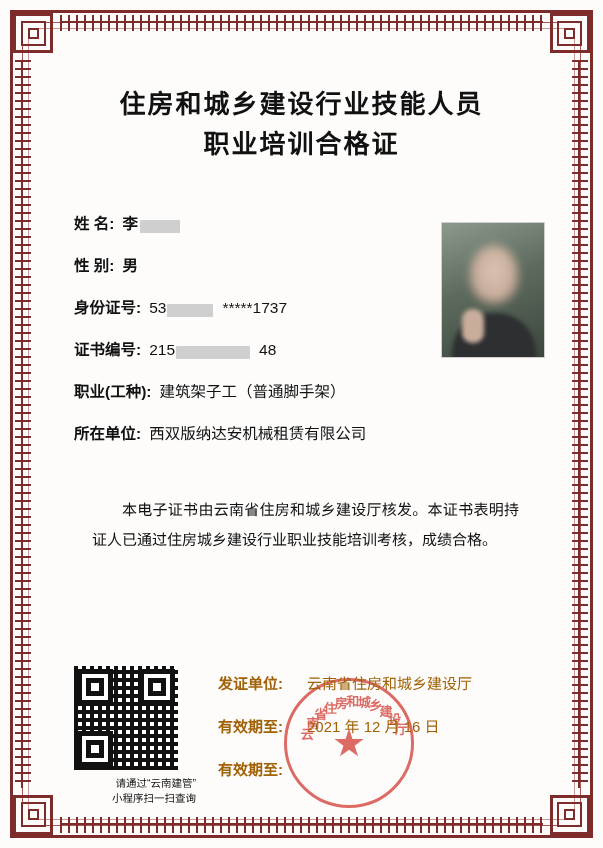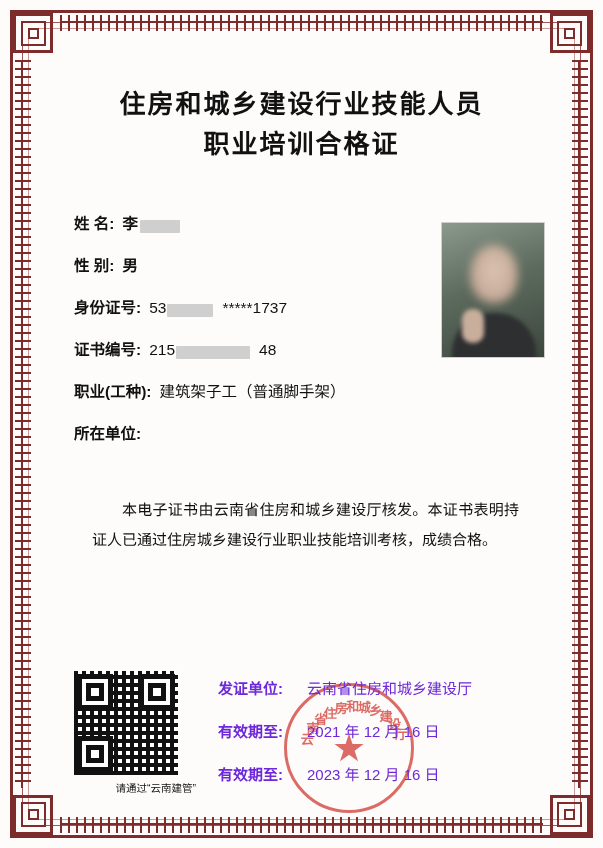--- a/index.html
+++ b/index.html
@@ -263,21 +263,21 @@
     flex: 1;
     padding-left: 22px;
     padding-top: 6px;
     position: relative;
   }
   .issue-row {
     display: flex;
     align-items: baseline;
     font-size: 15px;
     margin-bottom: 22px;
-    color: #6d28d9;
+    color: #a16207;
     position: relative;
     z-index: 2;
   }
   .issue-label { font-weight: bold; white-space: nowrap; }
   .issue-value { margin-left: 24px; }
 
   
   .seal {
     position: absolute;
     left: 88px;
@@ -390,34 +390,36 @@
         <span class="field-value">48</span>
       </div>
 
       <div class="field-row">
         <span class="field-label">职业(工种):</span>
         <span class="field-value">建筑架子工（普通脚手架）</span>
       </div>
 
       <div class="field-row">
         <span class="field-label">所在单位:</span>
+        <span class="field-value">西双版纳达安机械租赁有限公司</span>
       </div>
 
     </div>
 
     <div class="statement">本电子证书由云南省住房和城乡建设厅核发。本证书表明持证人已通过住房城乡建设行业职业技能培训考核，成绩合格。</div>
 
     <div class="bottom">
 
       <div class="qr-wrap">
         <div class="qr">
           <div class="eye3"></div>
         </div>
         <div class="qr-caption">
           <div>请通过“云南建管”</div>
+          <div>小程序扫一扫查询</div>
         </div>
       </div>
 
       <div class="issue-info">
 
         <div class="seal">
           <div class="star">★</div>
           <div class="seal-text">
             <span style="transform: rotate(-68deg) translate(0,-52px) rotate(68deg);">云</span>
             <span style="transform: rotate(-55deg) translate(0,-52px) rotate(55deg);">南</span>
@@ -438,20 +440,19 @@
           <span class="issue-value">云南省住房和城乡建设厅</span>
         </div>
 
         <div class="issue-row">
           <span class="issue-label">有效期至:</span>
           <span class="issue-value">2021 年 12 月 16 日</span>
         </div>
 
         <div class="issue-row">
           <span class="issue-label">有效期至:</span>
-          <span class="issue-value">2023 年 12 月 16 日</span>
         </div>
 
       </div>
     </div>
 
   </div>
 </div>
 
 </body></html>

